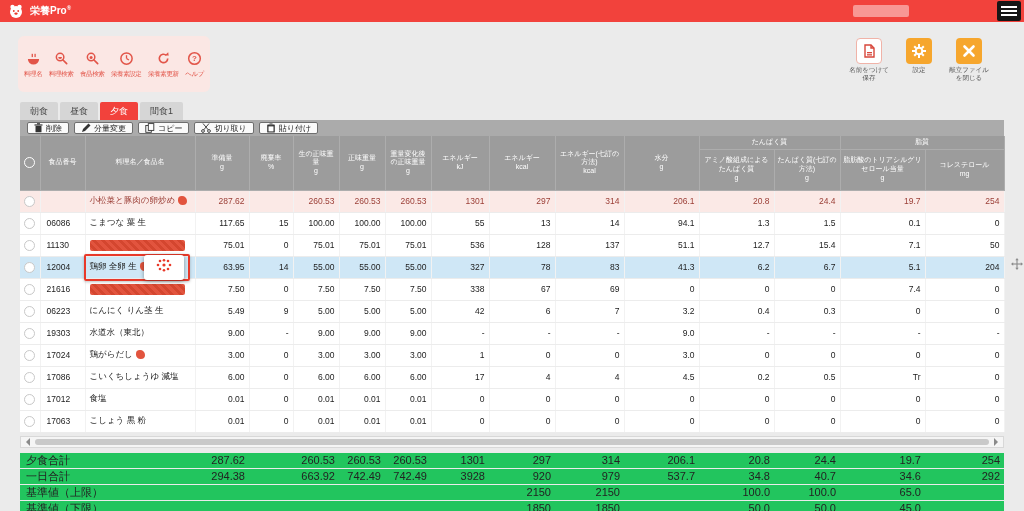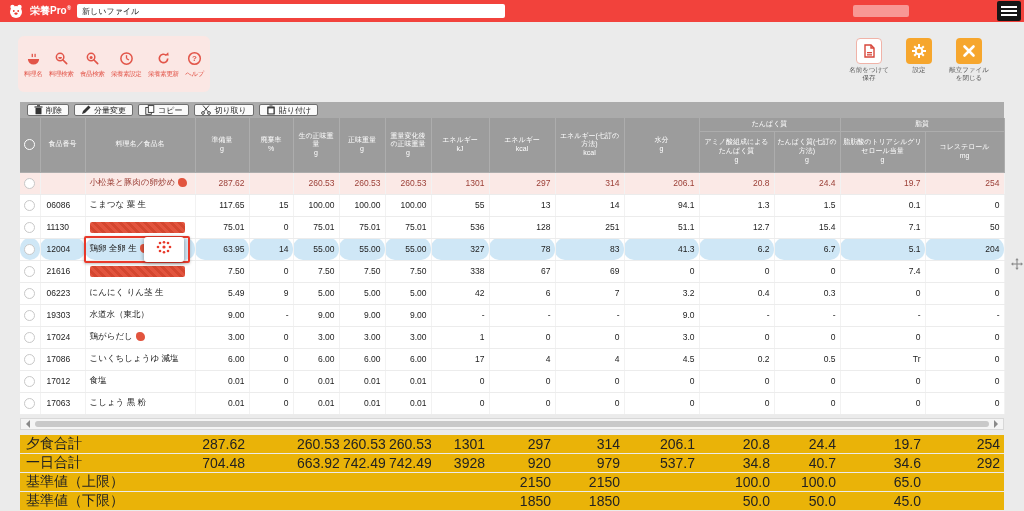--- a/index.html
+++ b/index.html
@@ -46,40 +46,40 @@
   .grid thead th{background:#9c9c9c;color:#fff;font-weight:normal;font-size:7px;text-align:center;vertical-align:middle;padding:1px 2px;border-right:1px solid #adadad;border-bottom:1px solid #adadad;line-height:1.25;overflow:hidden;}
   .grid thead tr.gr th.h-group{height:13px;}
   .grid thead tr.sub th{height:41px;}
   .grid thead .unit{display:block;}
   .grid td{font-size:8.5px;color:#222;padding:0 4px;height:22px;border-bottom:1px solid #ececec;border-right:1px solid #f2f2f2;white-space:nowrap;overflow:hidden;background:#fff;}
   .grid .c-num{text-align:right;}
   .grid .c-no{text-align:left;padding-left:6px;}
   .grid .c-name{text-align:left;position:relative;overflow:visible;}
   .grid .c-radio{text-align:center;padding:0;}
   tr.dish td{background:#fbe9e6;color:#9c4038;}
-  tr.selected td{background:#cfe7f6;border-radius:10px;}
+  tr.selected td{background:#cfe7f6;}
   .radio{display:inline-block;width:11px;height:11px;border-radius:50%;border:1px solid #c8c8c8;background:#fff;vertical-align:middle;}
   .radio.hdr{border-color:#fff;background:transparent;}
 
   
   .scribble-wide{display:inline-block;width:95px;height:11px;vertical-align:middle;border-radius:2px;background:repeating-linear-gradient(45deg,#e2543e 0 3px,#d4462f 3px 6px);}
   .scribble-dot{display:inline-block;width:9px;height:9px;margin-left:3px;vertical-align:middle;border-radius:45% 60% 50% 55%;background:#e2543e;}
   .dragbox{position:absolute;left:-2px;top:-3px;width:106px;height:27px;border:2px solid #e8392a;border-radius:2px;pointer-events:none;box-shadow:0 1px 3px rgba(0,0,0,.25);z-index:5;}
   .dragcard{position:absolute;left:58px;top:-2px;width:40px;height:25px;background:#fff;border-radius:3px;box-shadow:0 1px 4px rgba(0,0,0,.4);display:flex;align-items:center;justify-content:center;pointer-events:none;z-index:6;}
 
   
   .hscroll{margin:3px 20px 0;width:984px;height:12px;background:#f5f5f5;border:1px solid #d8d8d8;position:relative;display:flex;align-items:center;justify-content:space-between;padding:0 3px;}
   .hs-thumb{position:absolute;left:14px;right:14px;top:2px;bottom:2px;background:#c9c9c9;border-radius:4px;}
   .hs-btn{width:8px;height:8px;display:flex;align-items:center;justify-content:center;z-index:2;cursor:pointer;}
   .tri-l{width:0;height:0;border:4px solid transparent;border-right-color:#8a8a8a;border-left:none;}
   .tri-r{width:0;height:0;border:4px solid transparent;border-left-color:#8a8a8a;border-right:none;}
 
   
   table.summary{margin:4px 20px 0;border-collapse:separate;border-spacing:0 1px;table-layout:fixed;width:984px;}
-  .summary td{background:#eab308;font-size:14px;color:#222;height:12px;padding:0 4px;white-space:nowrap;overflow:hidden;}
+  .summary td{background:#22c55e;font-size:11px;color:#222;height:12px;padding:0 4px;white-space:nowrap;overflow:hidden;}
   .summary .lbl{text-align:left;padding-left:6px;}
   .summary .num{text-align:right;}
 
   .move-handle{position:absolute;right:1px;top:256px;cursor:move;}
 </style>
 </head>
 <body>
 
 <div class="app">
 
@@ -88,21 +88,20 @@
       <svg width="16" height="16" viewBox="0 0 16 16">
           <circle cx="4.5" cy="4" r="2.2" fill="#fff"></circle>
           <circle cx="11.5" cy="4" r="2.2" fill="#fff"></circle>
           <circle cx="8" cy="9" r="6" fill="#fff"></circle>
           <circle cx="5.8" cy="8" r="0.9" fill="#e8392a"></circle>
           <circle cx="10.2" cy="8" r="0.9" fill="#e8392a"></circle>
           <ellipse cx="8" cy="10.6" rx="1.6" ry="1.2" fill="#e8392a"></ellipse>
         </svg>
     </span>
     <span class="appname"><span>栄養Pro</span><sup>®</sup></span>
-    <input class="fileinput" value="新しいファイル" style="">
     <div class="flex1"></div>
     <span class="redactedbox"></span>
     <button class="hamburger">
         <i></i>
         <i></i>
         <i></i>
       </button>
   </header>
 
   <div class="ribbon">
@@ -203,20 +202,26 @@
                 <line x1="2.5" y1="2.5" x2="11.5" y2="11.5"></line>
                 <line x1="11.5" y1="2.5" x2="2.5" y2="11.5"></line>
               </g>
             </svg>
           </span>
      <span class="lbl">献立ファイルを閉じる</span>
    </div>
       </div>
   </div>
 
+  <div class="tabs" id="meal-tabs">
+      <div class="tab "><span>朝食</span></div>
+      <div class="tab "><span>昼食</span></div>
+      <div class="tab active"><span>夕食</span></div>
+      <div class="tab "><span>間食1</span></div>
+    </div>
 
   <div class="grid-toolbar" id="grid-tb">
       <button class="gtb">
         <span>
           <svg width="9" height="10" viewBox="0 0 9 10">
             <rect x="1.5" y="3" width="6" height="6.3" rx="0.5" fill="#333"></rect>
             <rect x="0.5" y="1.4" width="8" height="1.2" fill="#333"></rect>
             <rect x="3" y="0.2" width="3" height="1.2" fill="#333"></rect>
           </svg>
         </span>
@@ -346,21 +351,21 @@
           <td class="c-radio"><span class="radio"></span></td>
           <td class="c-no"><span>11130</span></td>
           <td class="c-name"><span class="nm"></span><span class="scribble-wide"></span></td>
           <td class="c-num"><span>75.01</span></td>
           <td class="c-num"><span>0</span></td>
           <td class="c-num"><span>75.01</span></td>
           <td class="c-num"><span>75.01</span></td>
           <td class="c-num"><span>75.01</span></td>
           <td class="c-num"><span>536</span></td>
           <td class="c-num"><span>128</span></td>
-          <td class="c-num"><span>251</span></td>
+          <td class="c-num"><span>137</span></td>
           <td class="c-num"><span>51.1</span></td>
           <td class="c-num"><span>12.7</span></td>
           <td class="c-num"><span>15.4</span></td>
           <td class="c-num"><span>7.1</span></td>
           <td class="c-num"><span>50</span></td>
         </tr>
         <tr class="selected">
           <td class="c-radio"><span class="radio"></span></td>
           <td class="c-no"><span>12004</span></td>
           <td class="c-name"><span class="nm">鶏卵 全卵 生</span><span class="scribble-dot"></span><span class="dragbox"></span><span class="dragcard">
@@ -562,21 +567,21 @@
           <td class="num"><span>297</span></td>
           <td class="num"><span>314</span></td>
           <td class="num"><span>206.1</span></td>
           <td class="num"><span>20.8</span></td>
           <td class="num"><span>24.4</span></td>
           <td class="num"><span>19.7</span></td>
           <td class="num"><span>254</span></td>
         </tr>
         <tr>
           <td class="lbl" colspan="3"><span>一日合計</span></td>
-          <td class="num"><span>704.48</span></td>
+          <td class="num"><span>294.38</span></td>
           <td class="num"><span></span></td>
           <td class="num"><span>663.92</span></td>
           <td class="num"><span>742.49</span></td>
           <td class="num"><span>742.49</span></td>
           <td class="num"><span>3928</span></td>
           <td class="num"><span>920</span></td>
           <td class="num"><span>979</span></td>
           <td class="num"><span>537.7</span></td>
           <td class="num"><span>34.8</span></td>
           <td class="num"><span>40.7</span></td>

